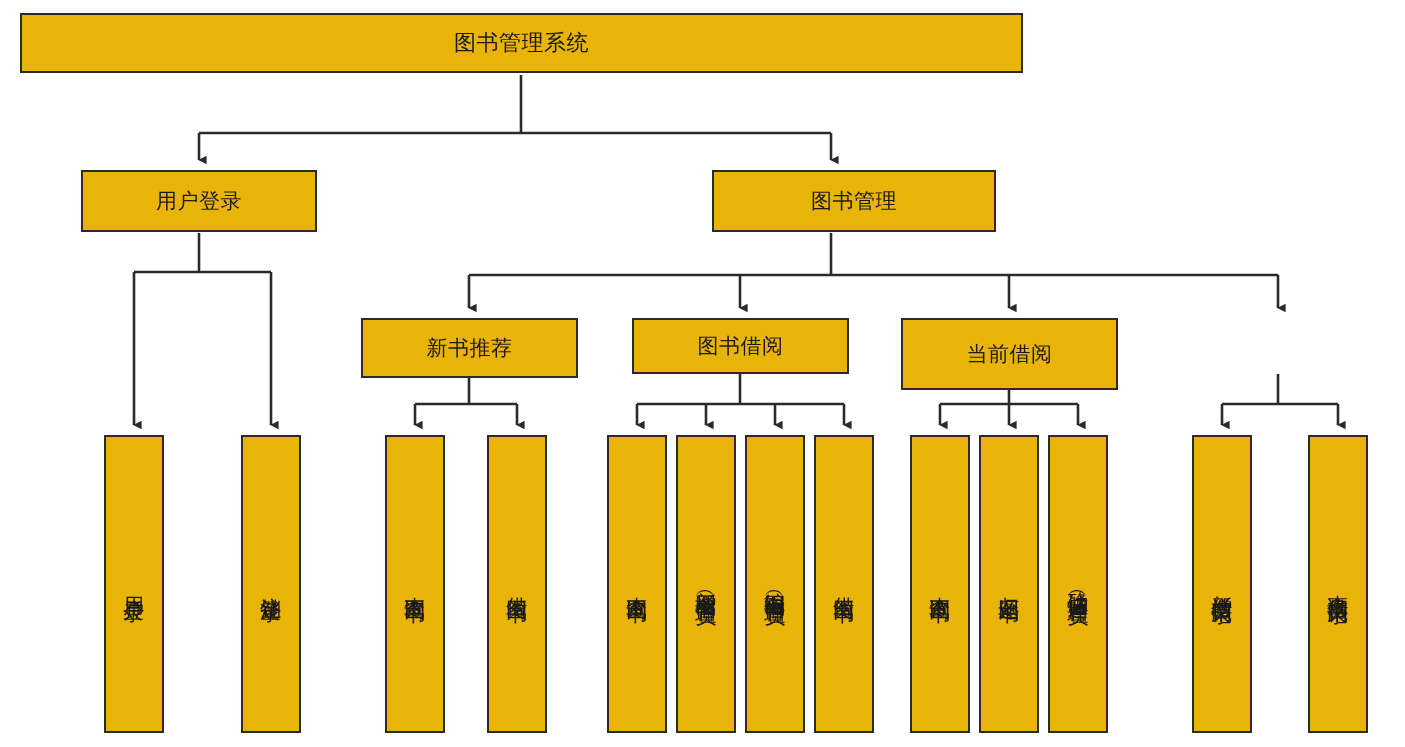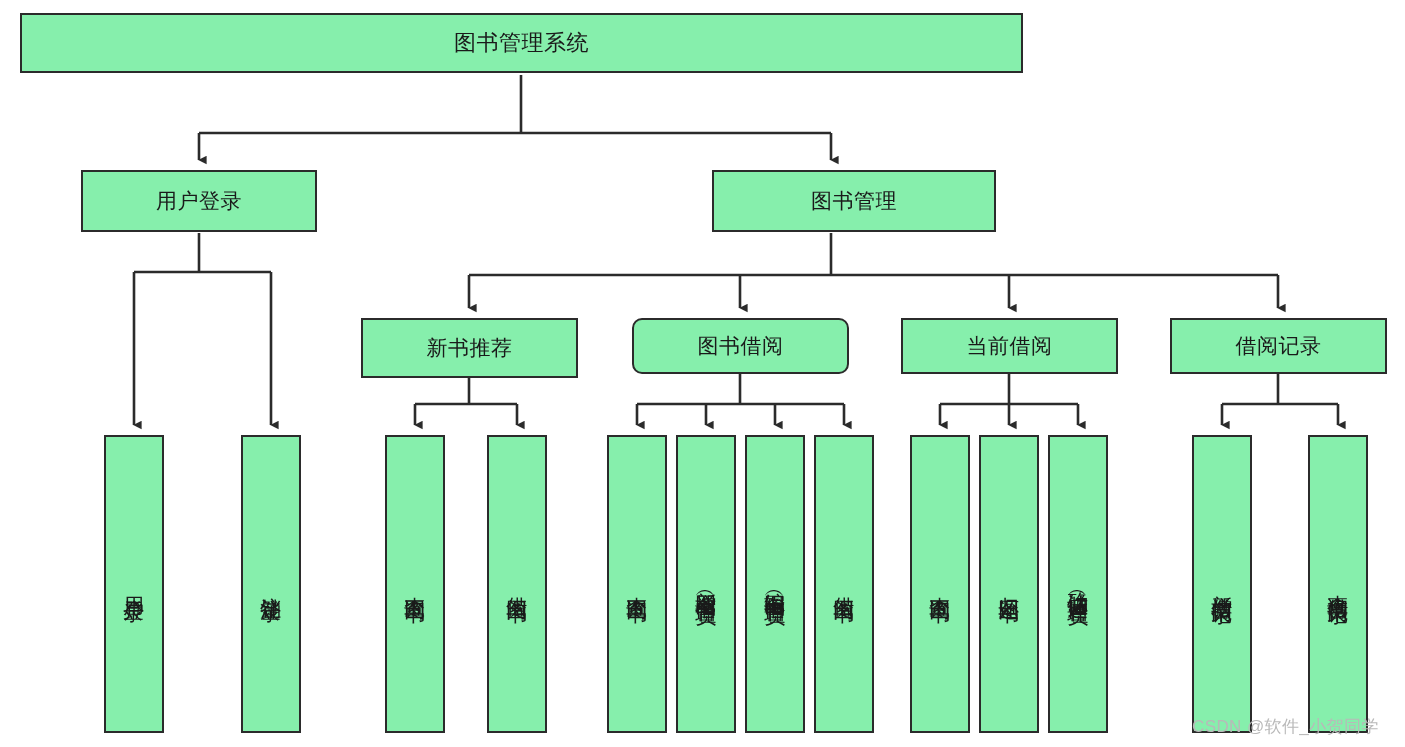--- a/index.html
+++ b/index.html
@@ -22,21 +22,21 @@
     position: absolute;
     left: 0;
     top: 0;
     width: 1405px;
     height: 747px;
     pointer-events: none;
   }
   .node {
     position: absolute;
     box-sizing: border-box;
-    background: #86efac;
+    background: #eab308;
     border: 2px solid #2b2b2b;
     display: flex;
     align-items: center;
     justify-content: center;
     color: #1a1a1a;
     z-index: 2;
   }
   .node-label {
     display: block;
     text-align: center;
@@ -135,31 +135,28 @@
   </div>
 
   <div class="node horizontal" style="left:712px; top:170px; width:284px; height:62px;">
     <span class="node-label">图书管理</span>
   </div>
 
   <div class="node horizontal" style="left:361px; top:318px; width:217px; height:60px;">
     <span class="node-label">新书推荐</span>
   </div>
 
-  <div class="node horizontal" style="left:632px; top:318px; width:217px; height:56px;border-radius:10px;">
+  <div class="node horizontal" style="left:632px; top:318px; width:217px; height:56px;">
     <span class="node-label">图书借阅</span>
   </div>
 
-  <div class="node horizontal" style="left:901px; top:318px; width:217px; height:56px;">
+  <div class="node horizontal" style="left:901px; top:318px; width:217px; height:72px;">
     <span class="node-label">当前借阅</span>
   </div>
 
-  <div class="node horizontal" style="left:1170px; top:318px; width:217px; height:56px;">
-    <span class="node-label">借阅记录</span>
-  </div>
 
   <div class="node vertical" style="left:104px; top:435px; width:60px; height:298px;">
     <span class="node-label">用户登录</span>
   </div>
 
   <div class="node vertical" style="left:241px; top:435px; width:60px; height:298px;">
     <span class="node-label">注销登录</span>
   </div>
 
   <div class="node vertical" style="left:385px; top:435px; width:60px; height:298px;">
@@ -199,15 +196,14 @@
   </div>
 
   <div class="node vertical" style="left:1192px; top:435px; width:60px; height:298px;">
     <span class="node-label">新增借阅记录</span>
   </div>
 
   <div class="node vertical" style="left:1308px; top:435px; width:60px; height:298px;">
     <span class="node-label">查询借阅记录</span>
   </div>
 
-  <div class="watermark" style="left:1192px; top:715px;">CSDN @软件_小贺同学</div>
 
 </div>
 
 </body></html>

